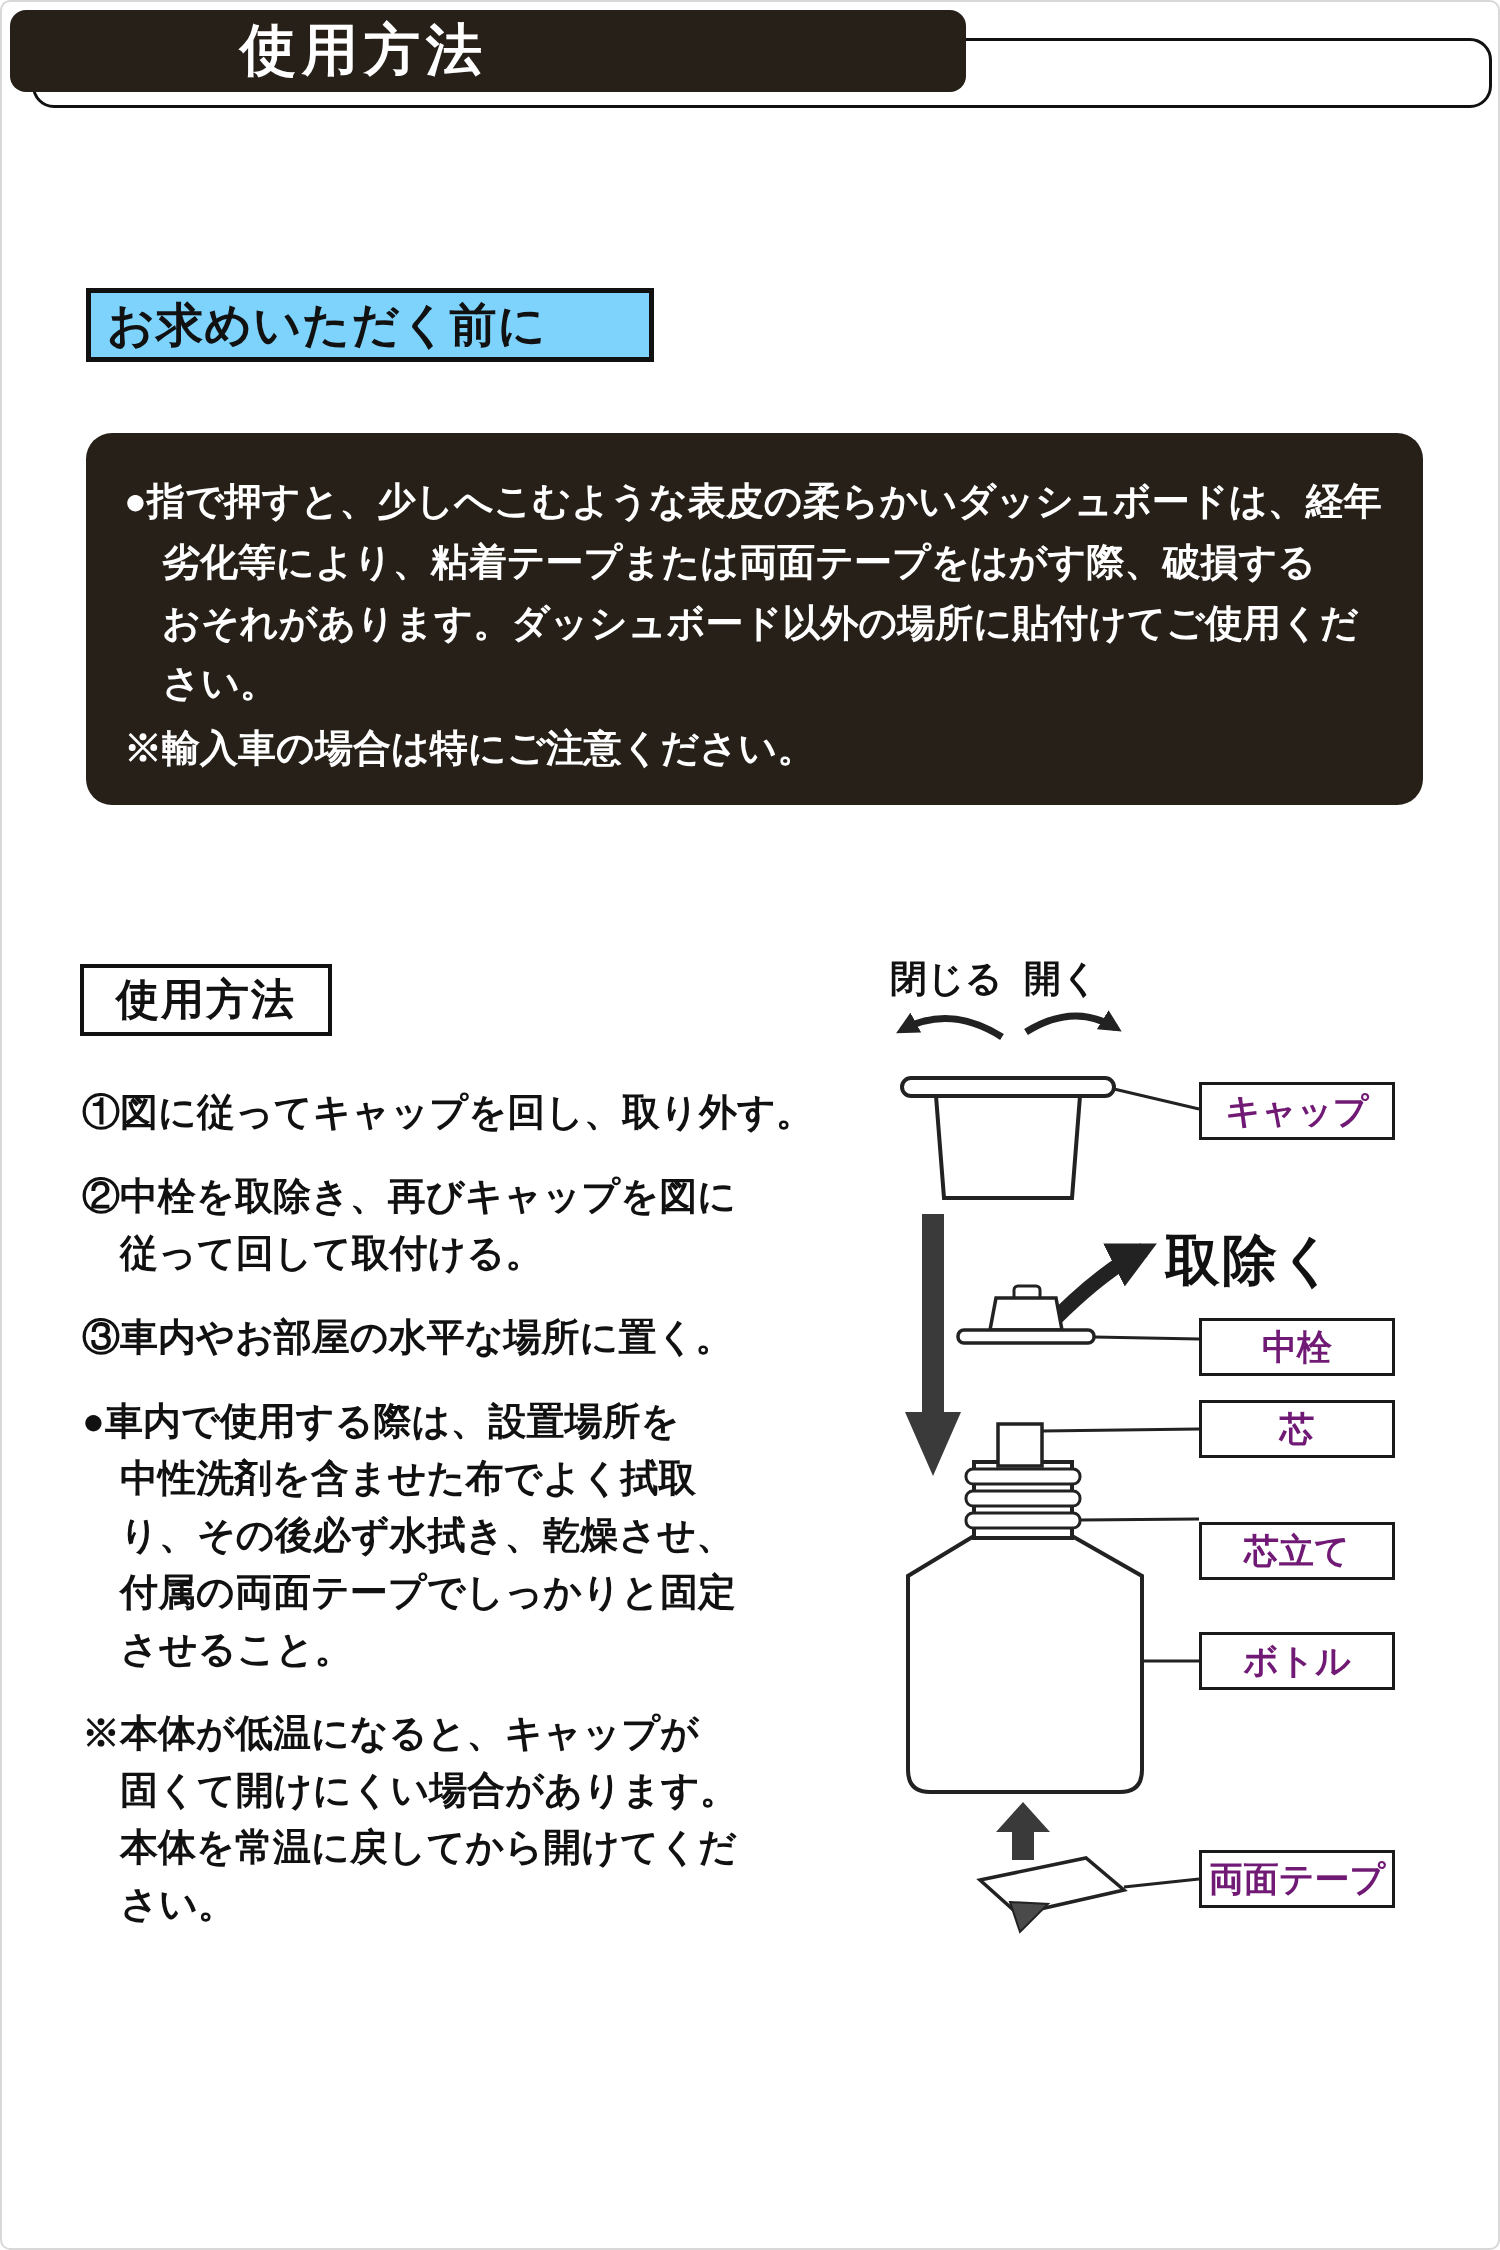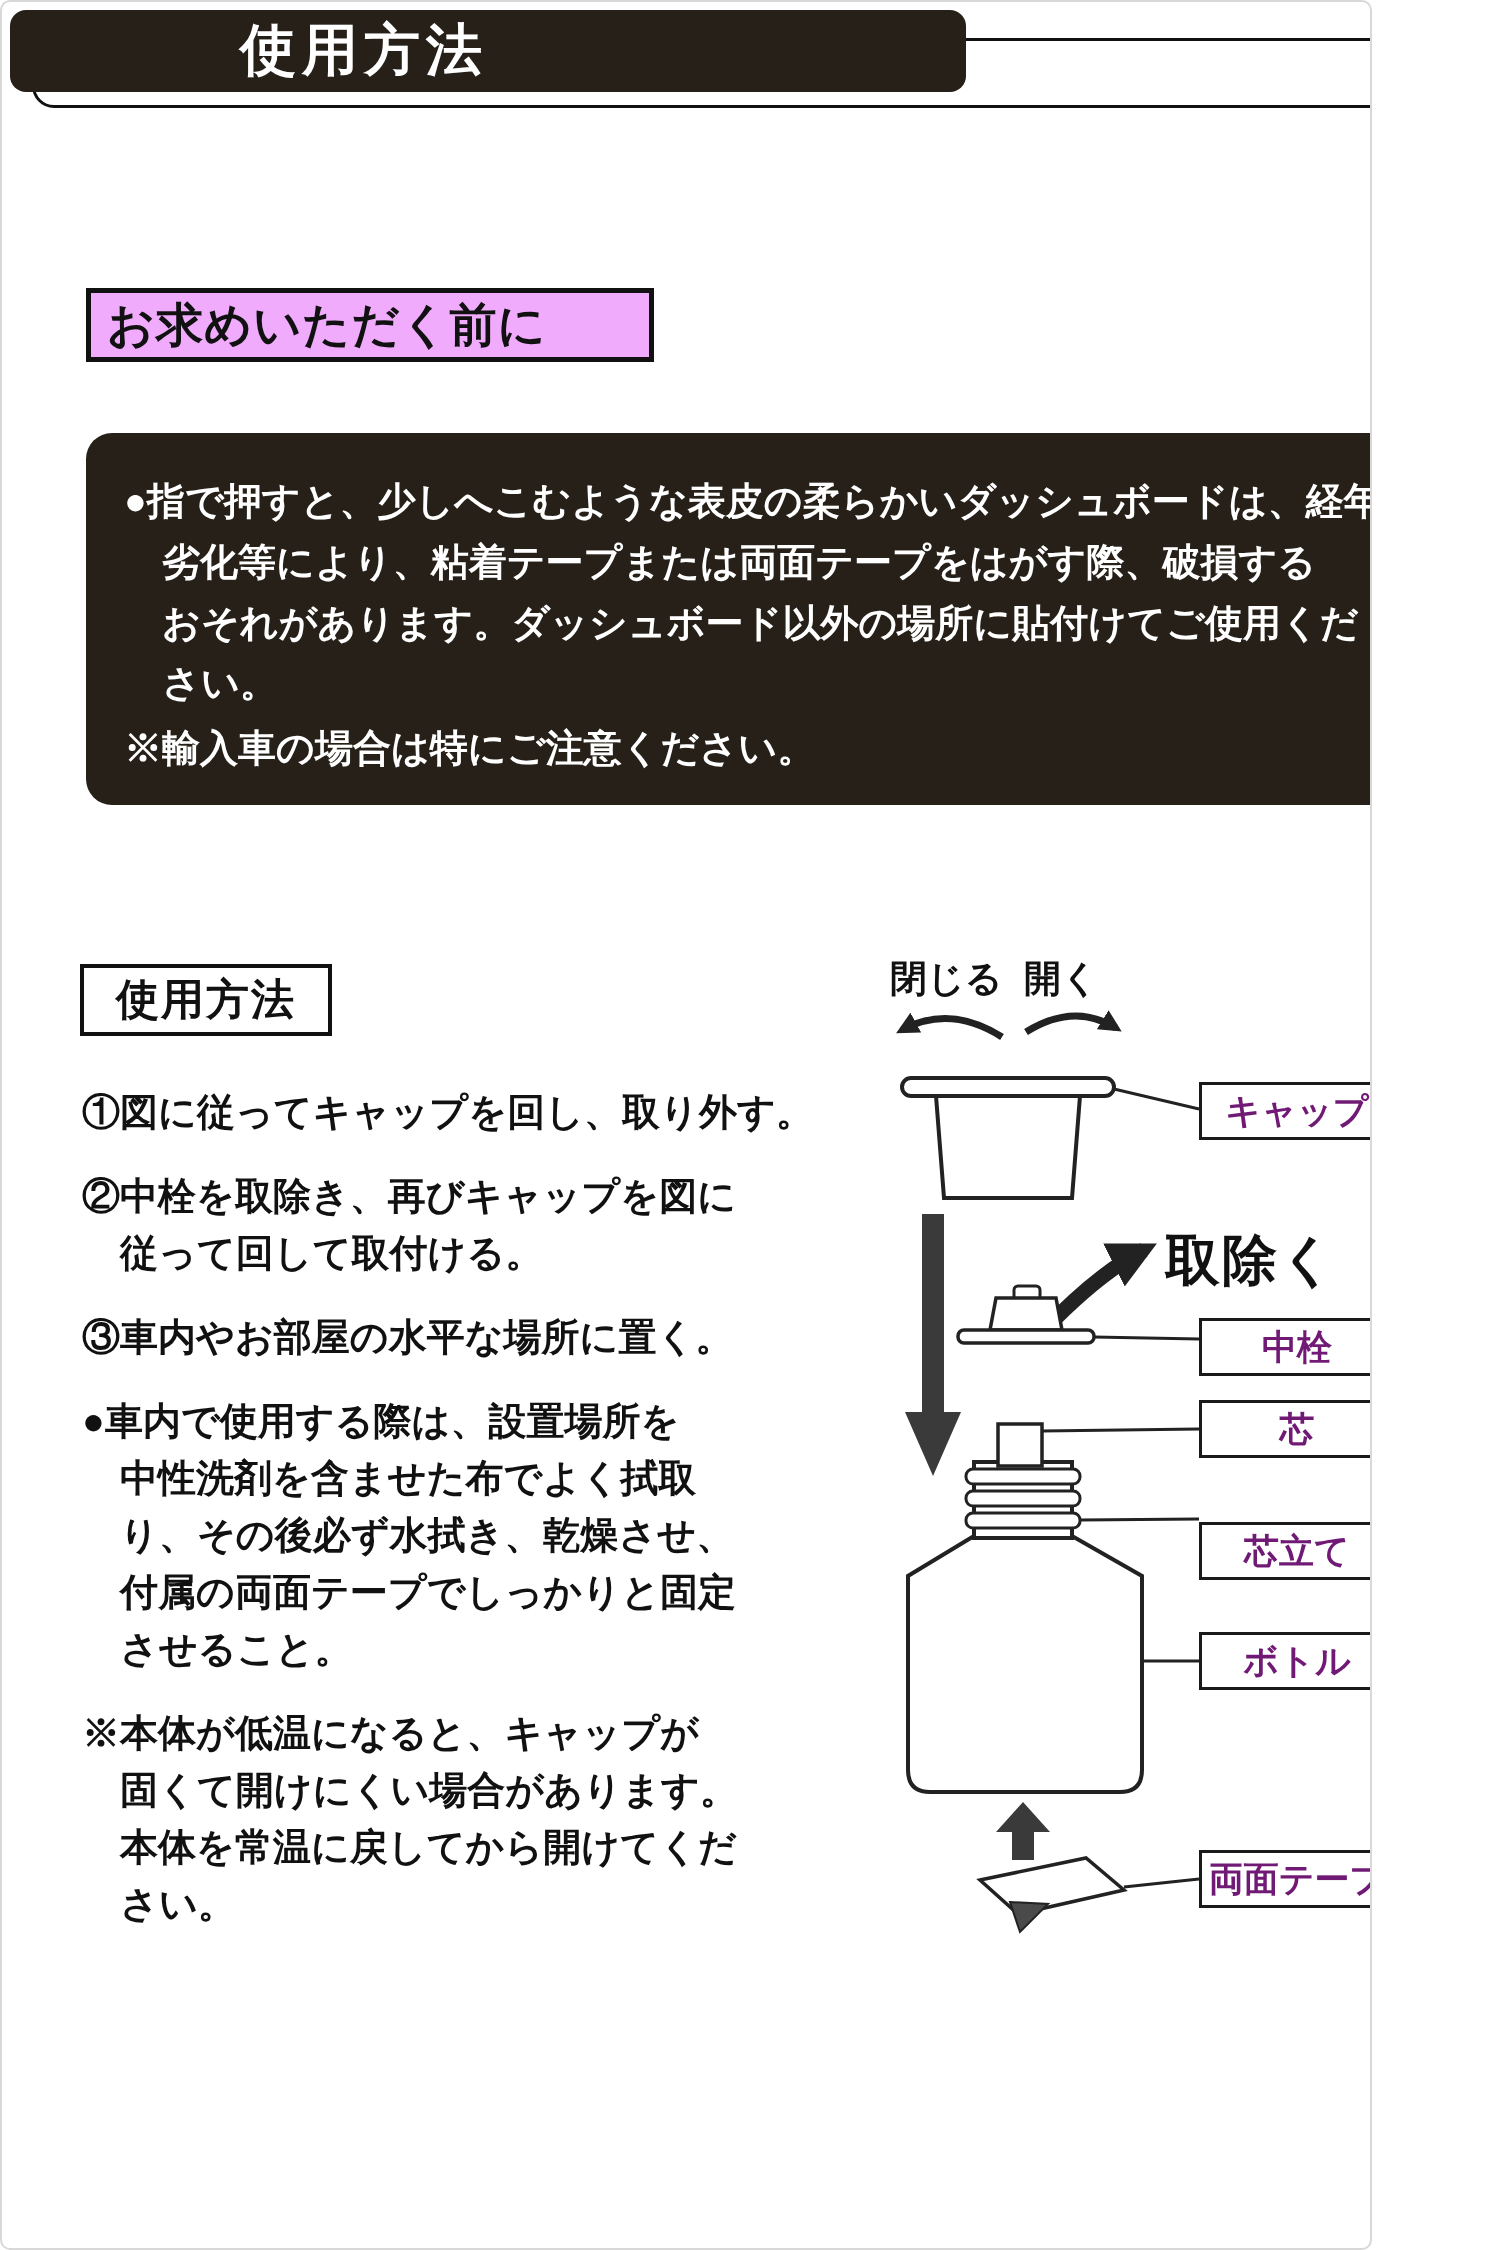--- a/index.html
+++ b/index.html
@@ -1,29 +1,29 @@
 <!DOCTYPE html>
 <html><head>
 <meta charset="utf-8">
 <style>
   html,body{margin:0;padding:0;background:#fff;}
   body{font-family:"Liberation Sans", sans-serif; color:#111;}
-  .page{position:relative;width:1372px;height:2250px;background:#fff;overflow:hidden;
+  .page{position:relative;width:1500px;height:2250px;background:#fff;overflow:hidden;
         box-sizing:border-box;border:2px solid #d8d8d8;border-radius:10px;}
 
   
   .header-outline{position:absolute;left:30px;top:36px;width:1454px;height:64px;
                   border:3px solid #111;border-radius:22px;background:#fff;}
   .header-bar{position:absolute;left:8px;top:8px;width:956px;height:82px;
               background:#262019;border-radius:16px;display:flex;align-items:center;}
   .header-title{color:#fff;font-size:56px;font-weight:bold;letter-spacing:6px;padding-left:230px;}
 
   
   .before-title{position:absolute;left:84px;top:286px;width:568px;height:74px;
-                border:5px solid #111;background:#f0abfc;box-sizing:border-box;
+                border:5px solid #111;background:#7dd3fc;box-sizing:border-box;
                 display:flex;align-items:center;padding-left:16px;
                 font-size:47px;font-weight:bold;letter-spacing:1px;}
   .dark-box{position:absolute;left:84px;top:399px;width:1337px;height:372px;
             background:#262019;border-radius:26px;box-sizing:border-box;
             padding:38px 34px 0 38px;color:#fff;margin-top:32px;}
   .dark-box p{margin:0;font-size:38px;font-weight:bold;line-height:1.6;white-space:pre-line;}
   .dark-box p + p{margin-top:4px;}
   .hang{padding-left:1em;text-indent:-1em;}
 
   

